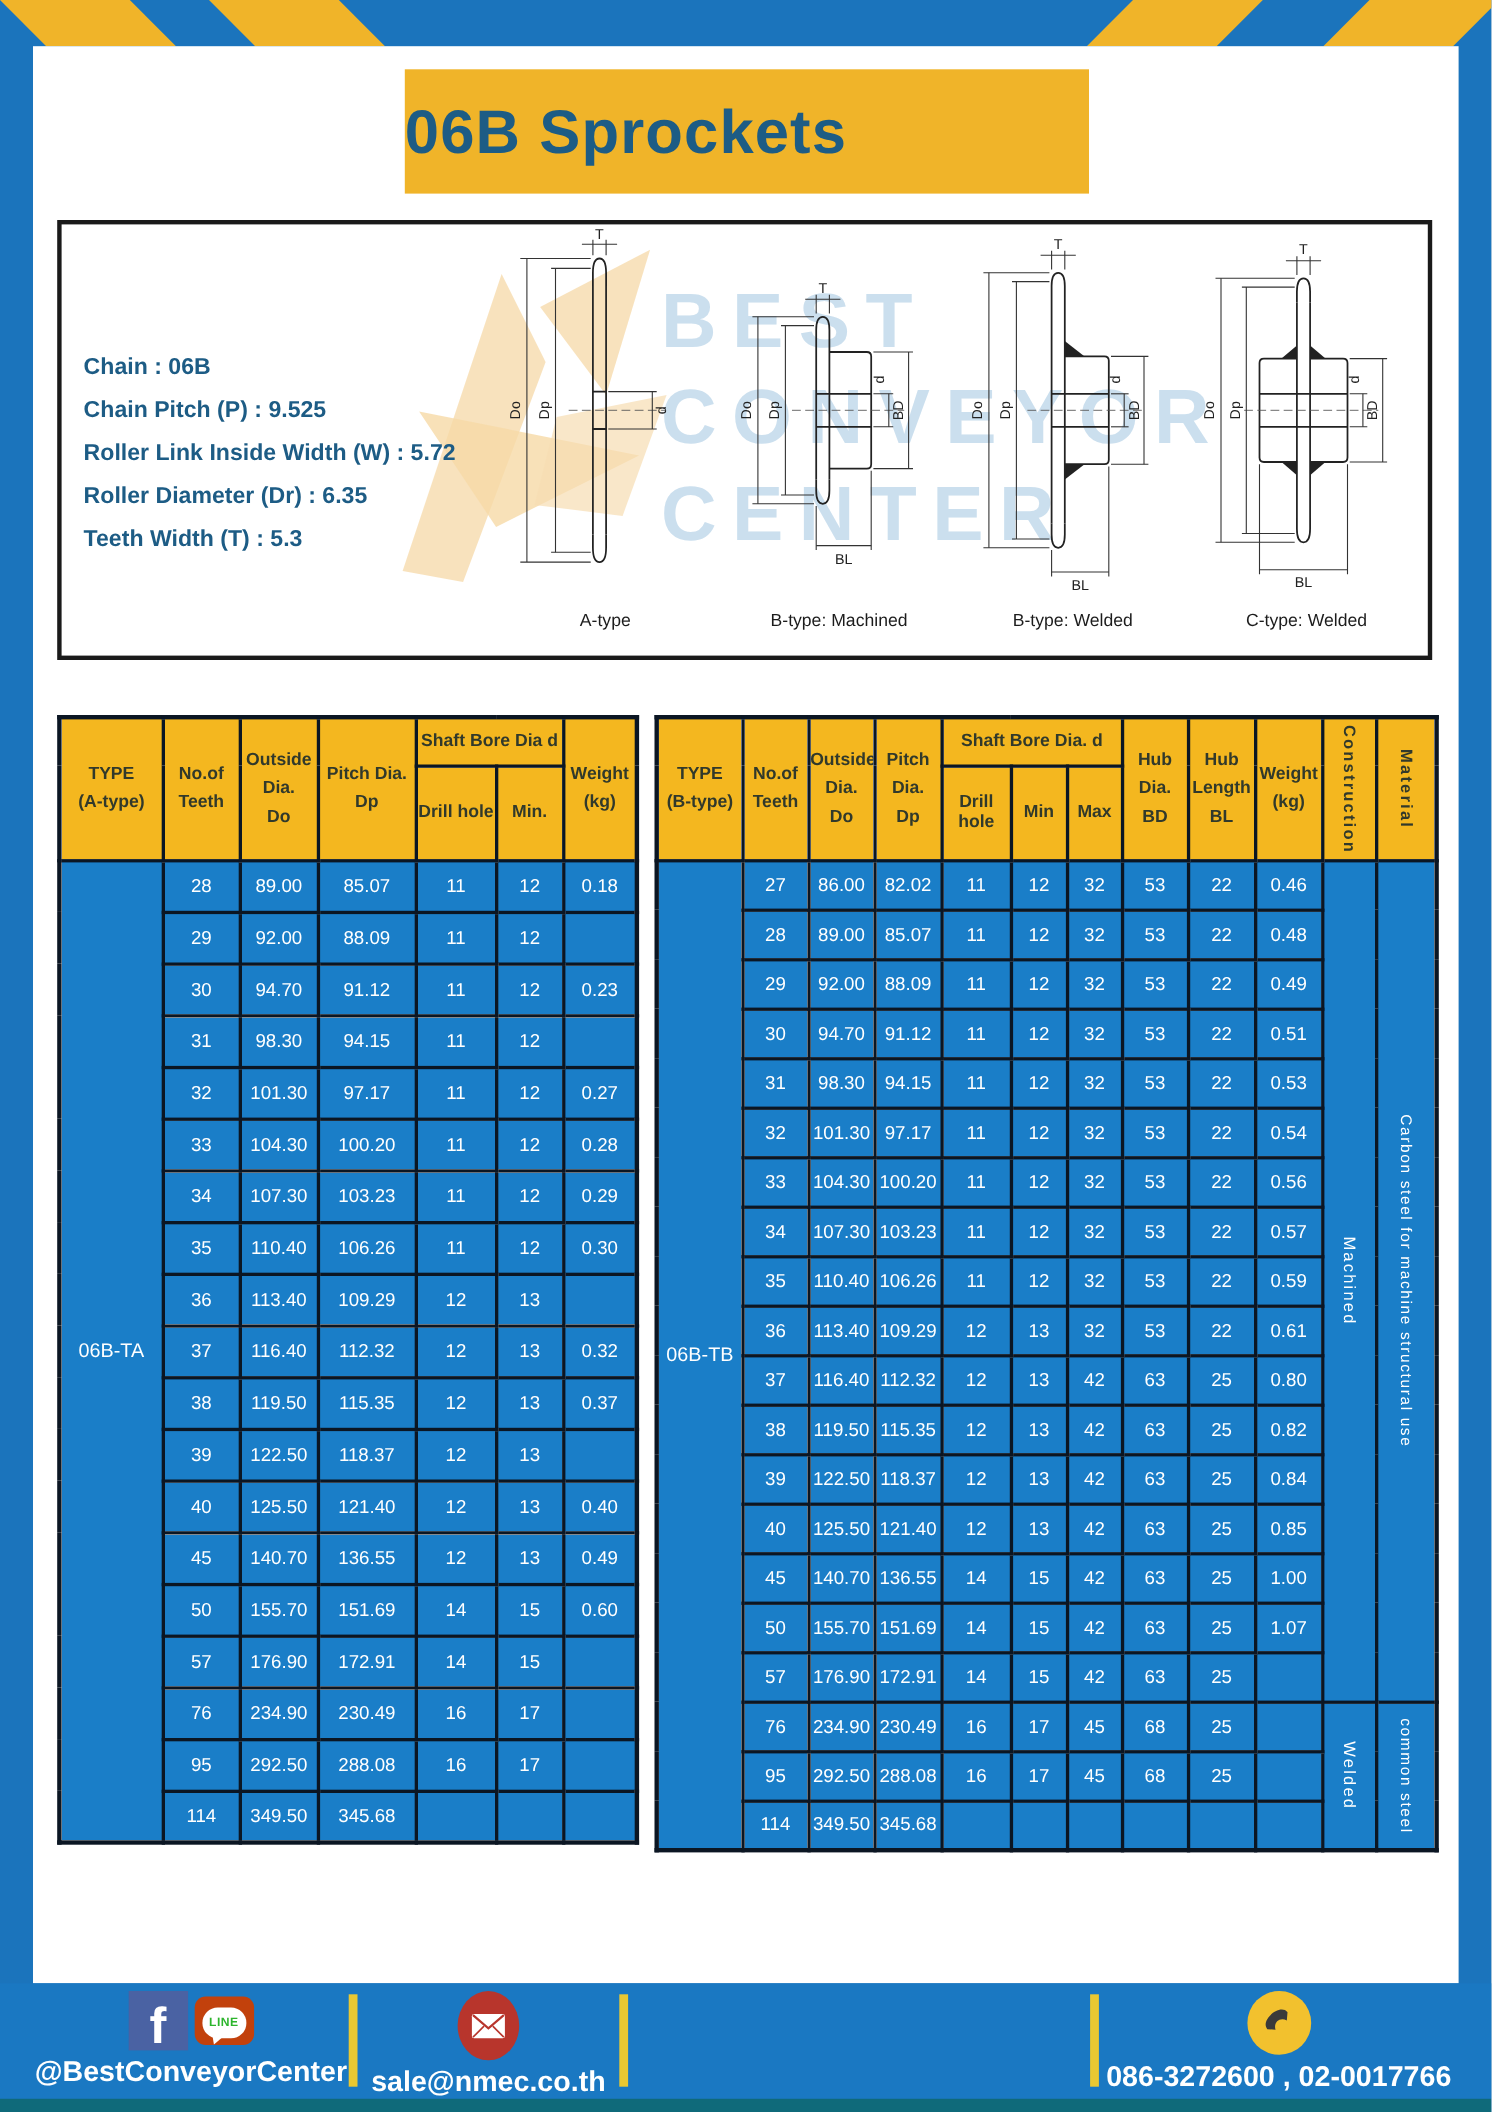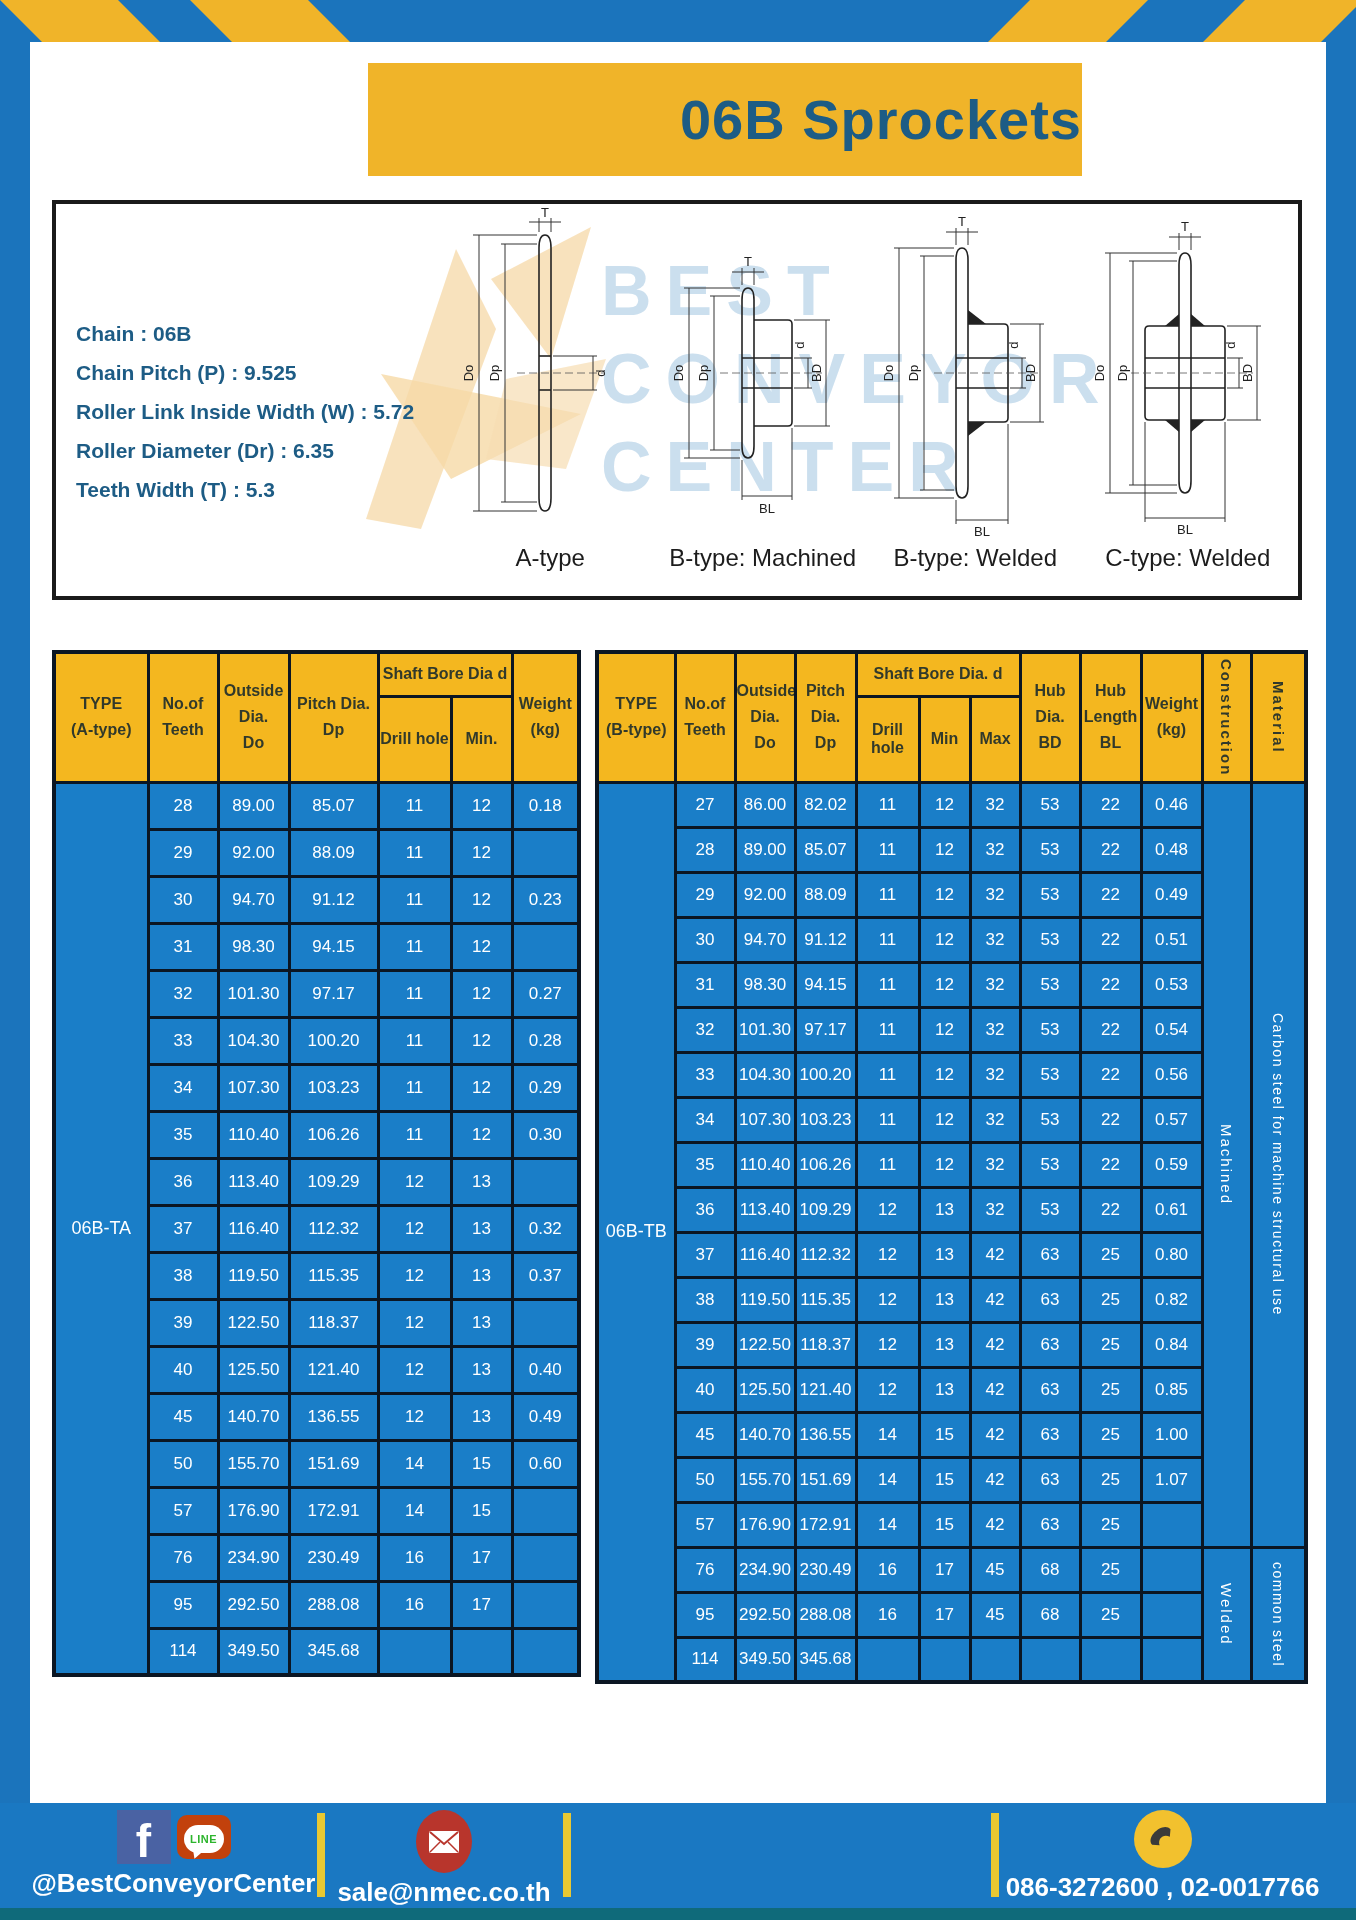--- a/index.html
+++ b/index.html
@@ -4,31 +4,31 @@
 <style>
   html,body{margin:0;padding:0;background:#e8e8e8;}
   *{box-sizing:border-box;font-family:"Liberation Sans",sans-serif;}
   .page{position:relative;width:1356px;height:1920px;background:#1b74bc;overflow:hidden;margin:0 auto;}
   
   .stripe{position:absolute;top:0;height:42px;width:118px;background:#f0b429;transform-origin:0 0;}
   .stripe.l{transform:skewX(45deg);}
   .stripe.r{transform:skewX(-45deg);}
   
   .content{position:absolute;left:30px;top:42px;width:1296px;height:1761px;background:#ffffff;}
-  .title-box{position:absolute;left:338px;top:21px;width:714px;height:113px;background:#f0b429;display:flex;align-items:center;justify-content:flex-end;}
+  .title-box{position:absolute;left:338px;top:21px;width:622px;height:113px;background:#f0b429;display:flex;align-items:center;justify-content:flex-start;}
   .title-box span{font-size:56px;font-weight:bold;color:#1d5c85;letter-spacing:1px;}
   
   .diagram-panel{position:absolute;left:22px;top:158px;width:1250px;height:400px;background:#fff;border:4px solid #1a1a1a;}
   .wm-text{position:absolute;font-weight:bold;color:rgba(160,196,224,0.55);letter-spacing:14px;font-size:70px;line-height:1;pointer-events:none;}
   .specs{position:absolute;left:20px;top:118px;width:400px;}
   .specs div{font-size:21px;font-weight:bold;color:#1d5c85;margin-bottom:15px;white-space:nowrap;}
   .drawings{position:absolute;left:388px;top:4px;width:850px;height:388px;display:flex;}
   .draw-slot{flex:1;display:flex;flex-direction:column;align-items:center;}
   .draw-slot svg{width:210px;height:330px;}
-  .draw-label{font-size:24px;color:#1c1c1c;margin-top:6px;}
+  .draw-label{font-size:16px;color:#1c1c1c;margin-top:18px;}
   .dline{stroke:#333;stroke-width:1;}
   .oline{stroke:#222;stroke-width:1.6;fill:none;}
   .dimtxt{font-size:13px;fill:#222;}
   
   table{border-collapse:collapse;table-layout:fixed;border:4px solid #0b1623;}
   th,td{border:3px solid #0b1623;padding:0;text-align:center;vertical-align:middle;overflow:hidden;}
   thead th{background:#f4b71f;color:#31392b;font-size:16px;font-weight:bold;}
   tbody td{background:#1a7ec8;color:#ffffff;font-size:17px;}
   .thl{line-height:1.25;margin:6px 0;}
   .sub-th{height:86px;}

